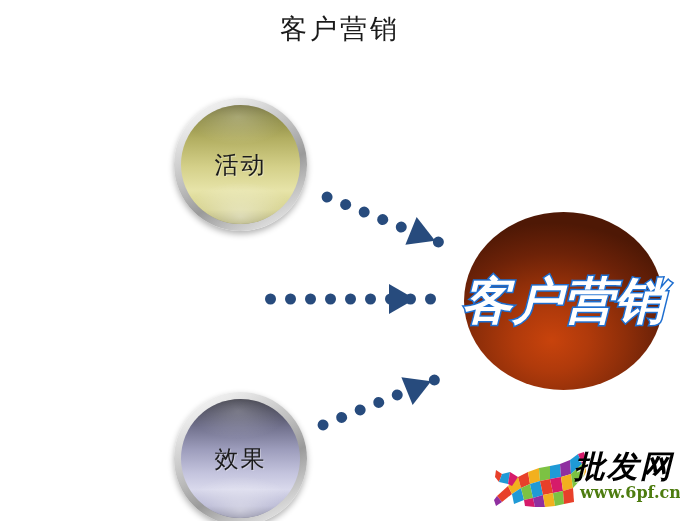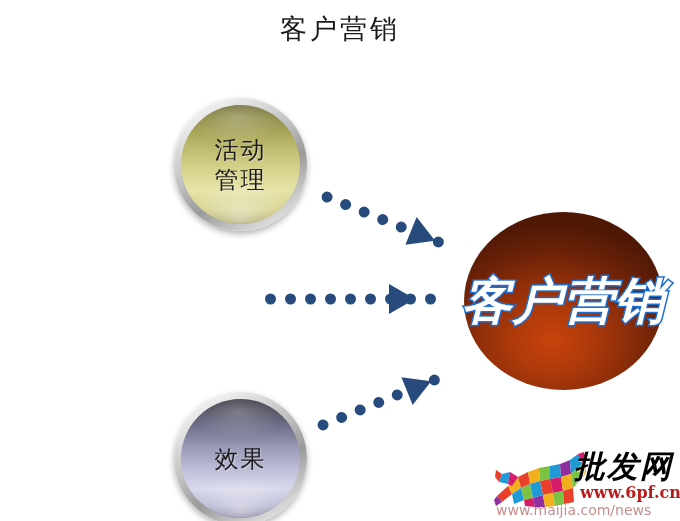--- a/index.html
+++ b/index.html
@@ -213,21 +213,21 @@
     text-shadow: 1px 1px 0 rgba(255,255,255,0.7);
   }
   #watermark .brand-url {
     position: absolute;
     left: 86px;
     top: 36px;
     font-family: "DejaVu Serif", "Liberation Serif", serif;
     font-weight: bold;
     font-size: 16px;
     line-height: 18px;
-    color: #b91c1c;
+    color: #4d7c0f;
     letter-spacing: 0px;
     white-space: nowrap;
   }
   #watermark .brand-sub {
     position: absolute;
     left: 2px;
     top: 54px;
     font-family: "DejaVu Sans", "Liberation Sans", sans-serif;
     font-size: 14px;
     line-height: 16px;
@@ -244,21 +244,20 @@
   <div class="slide-title">客户营销</div>
 
   <div class="orb" id="orb-activity">
     <div class="orb-ring"></div>
     <div class="orb-face">
       <div class="face-bg"></div>
       <div class="orb-gloss"></div>
     </div>
     <div class="orb-label">
       <span class="line1">活动</span>
-      <span class="line2">管理</span>
     </div>
   </div>
 
 
   <div class="orb" id="orb-effect">
     <div class="orb-ring"></div>
     <div class="orb-face">
       <div class="face-bg"></div>
       <div class="orb-gloss"></div>
     </div>
@@ -337,16 +336,15 @@
       <polygon points="77,24 88,14 90,26 79,38" fill="#7cc243"></polygon>
       <polygon points="84,4 90,2 92,10 88,14" fill="#d61b6a"></polygon>
       <polygon points="88,14 92,10 92,22 90,26" fill="#f2b01e"></polygon>
       <polygon points="3,46 8,52 2,56 0,50" fill="#8f2fa0"></polygon>
       <polygon points="2,20 8,24 5,32 1,27" fill="#e8402a"></polygon>
       <polygon points="8,24 16,22 14,34 5,32" fill="#1f9ad6"></polygon>
       <polygon points="16,22 24,27 18,36 14,34" fill="#d61b6a"></polygon>
     </svg>
     <div class="brand-cn">批发网</div>
     <div class="brand-url">www.6pf.cn</div>
-    <div class="brand-sub">www.maijia.com/news</div>
   </div>
 
 </div>
 
 </body></html>

